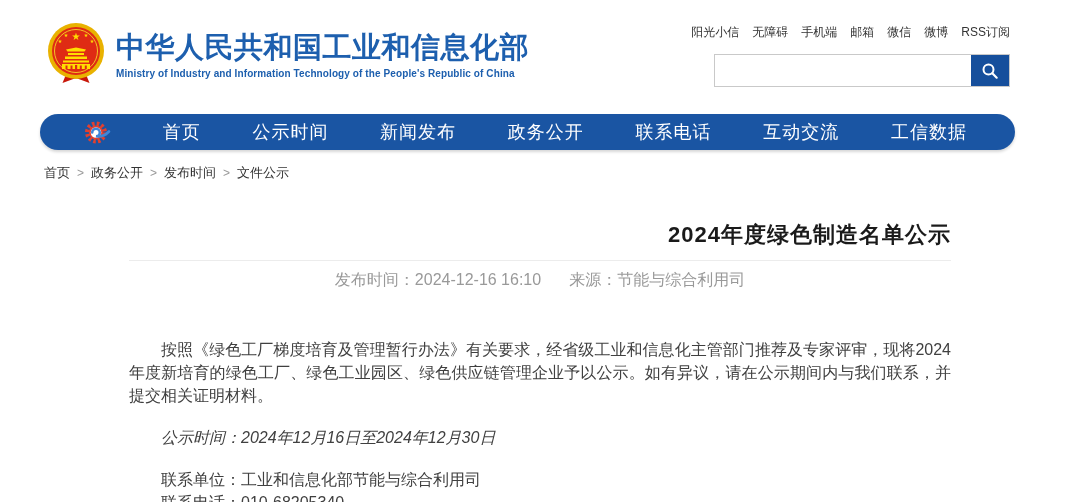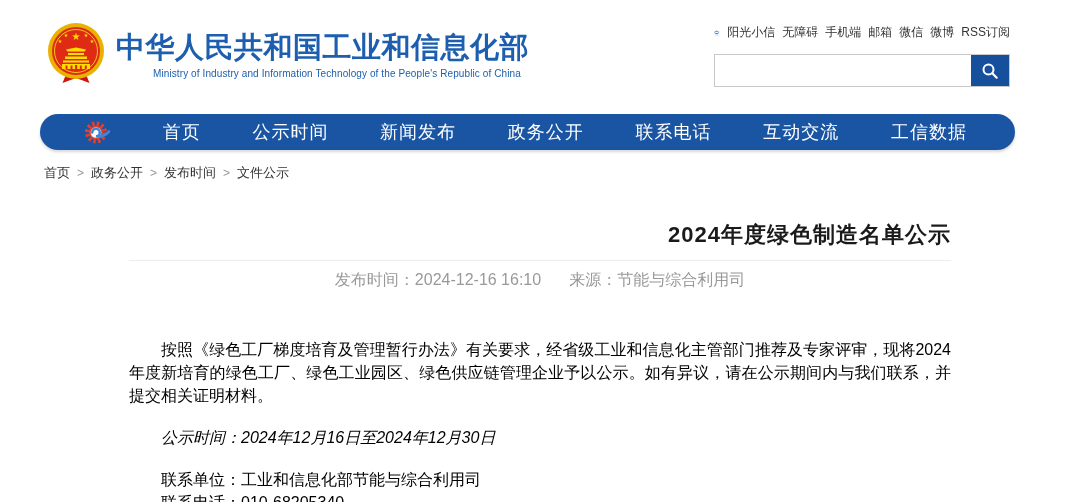--- a/index.html
+++ b/index.html
@@ -19,28 +19,28 @@
   
   .header { position: relative; height: 114px; }
   .masthead { position: absolute; left: 45px; top: 22px; display: flex; align-items: center; cursor: pointer; }
   .emblem { width: 62px; height: 64px; flex: 0 0 auto; }
   .titles { margin-left: 9px; }
   .title-zh {
     font-size: 29px; font-weight: bold; color: #1d5fae;
     letter-spacing: 0.5px; line-height: 34px; white-space: nowrap;
   }
   .title-en {
-    font-size: 10px; font-weight: normal; color: #1d5fae;
-    margin-top: 4px; letter-spacing: 0.1px; white-space: nowrap; margin-left: 37px;
+    font-size: 10px; font-weight: bold; color: #1d5fae;
+    margin-top: 4px; letter-spacing: 0.1px; white-space: nowrap;
   }
 
   .header-right { position: absolute; right: 70px; top: 24px; width: 296px; }
   .quick-links {
     display: flex; align-items: center; justify-content: flex-end;
-    gap: 7px; font-size: 12px; color: #333; white-space: nowrap;
+    gap: 13px; font-size: 12px; color: #333; white-space: nowrap;
   }
   .quick-links a { color: #333; text-decoration: none; cursor: pointer; }
   .mascot { width: 14px; height: 16px; margin-right: 1px; }
   .search-box {
     margin-top: 13px; height: 33px; border: 1px solid #c9c9c9;
     display: flex; align-items: stretch; background: #fff;
   }
   .search-box input {
     flex: 1 1 auto; border: none; outline: none; padding: 0 8px;
     font-size: 14px; font-family: inherit; min-width: 0;
@@ -78,21 +78,21 @@
     margin-top: 40px; font-size: 22px; line-height: 26px;
     font-weight: bold; color: #1a1a1a; text-align: right; letter-spacing: 1px;
   }
   .title-divider { margin-top: 12px; border-top: 1px solid #ececec; height: 0; }
   .meta {
     margin-top: 11px; text-align: center;
     font-size: 16px; line-height: 16px; color: #999;
   }
   .meta .src-label { margin-left: 28px; }
   .article p {
-    font-size: 16px; line-height: 23px; color: #000000;
+    font-size: 16px; line-height: 23px; color: #404040;
     text-indent: 2em; text-align: justify;
   }
   .p-body   { margin-top: 50px; }
   .p-time   { margin-top: 19px; font-style: italic; }
   .p-unit   { margin-top: 19px; }
   .p-phone  { margin-top: 0; }
 </style>
 </head>
 <body>
 

